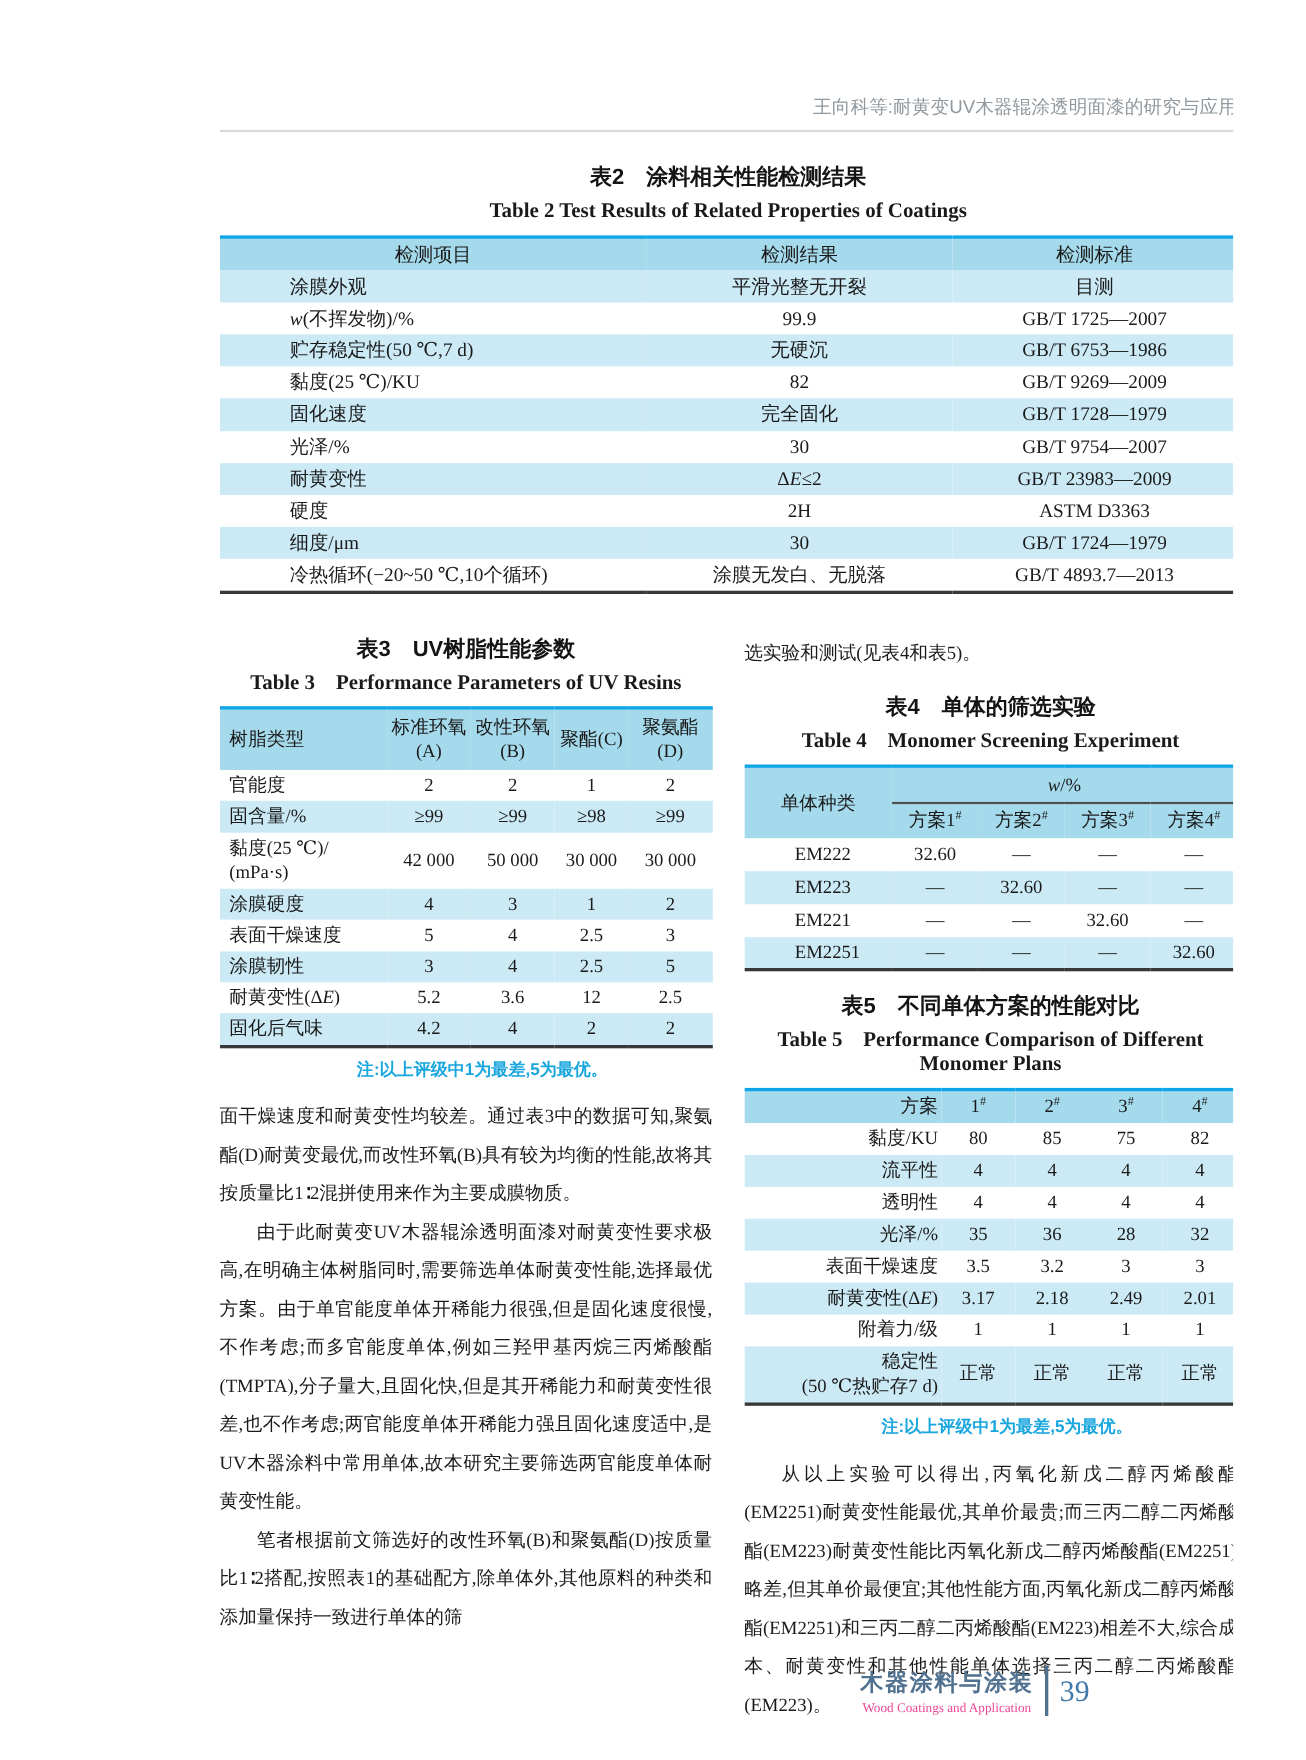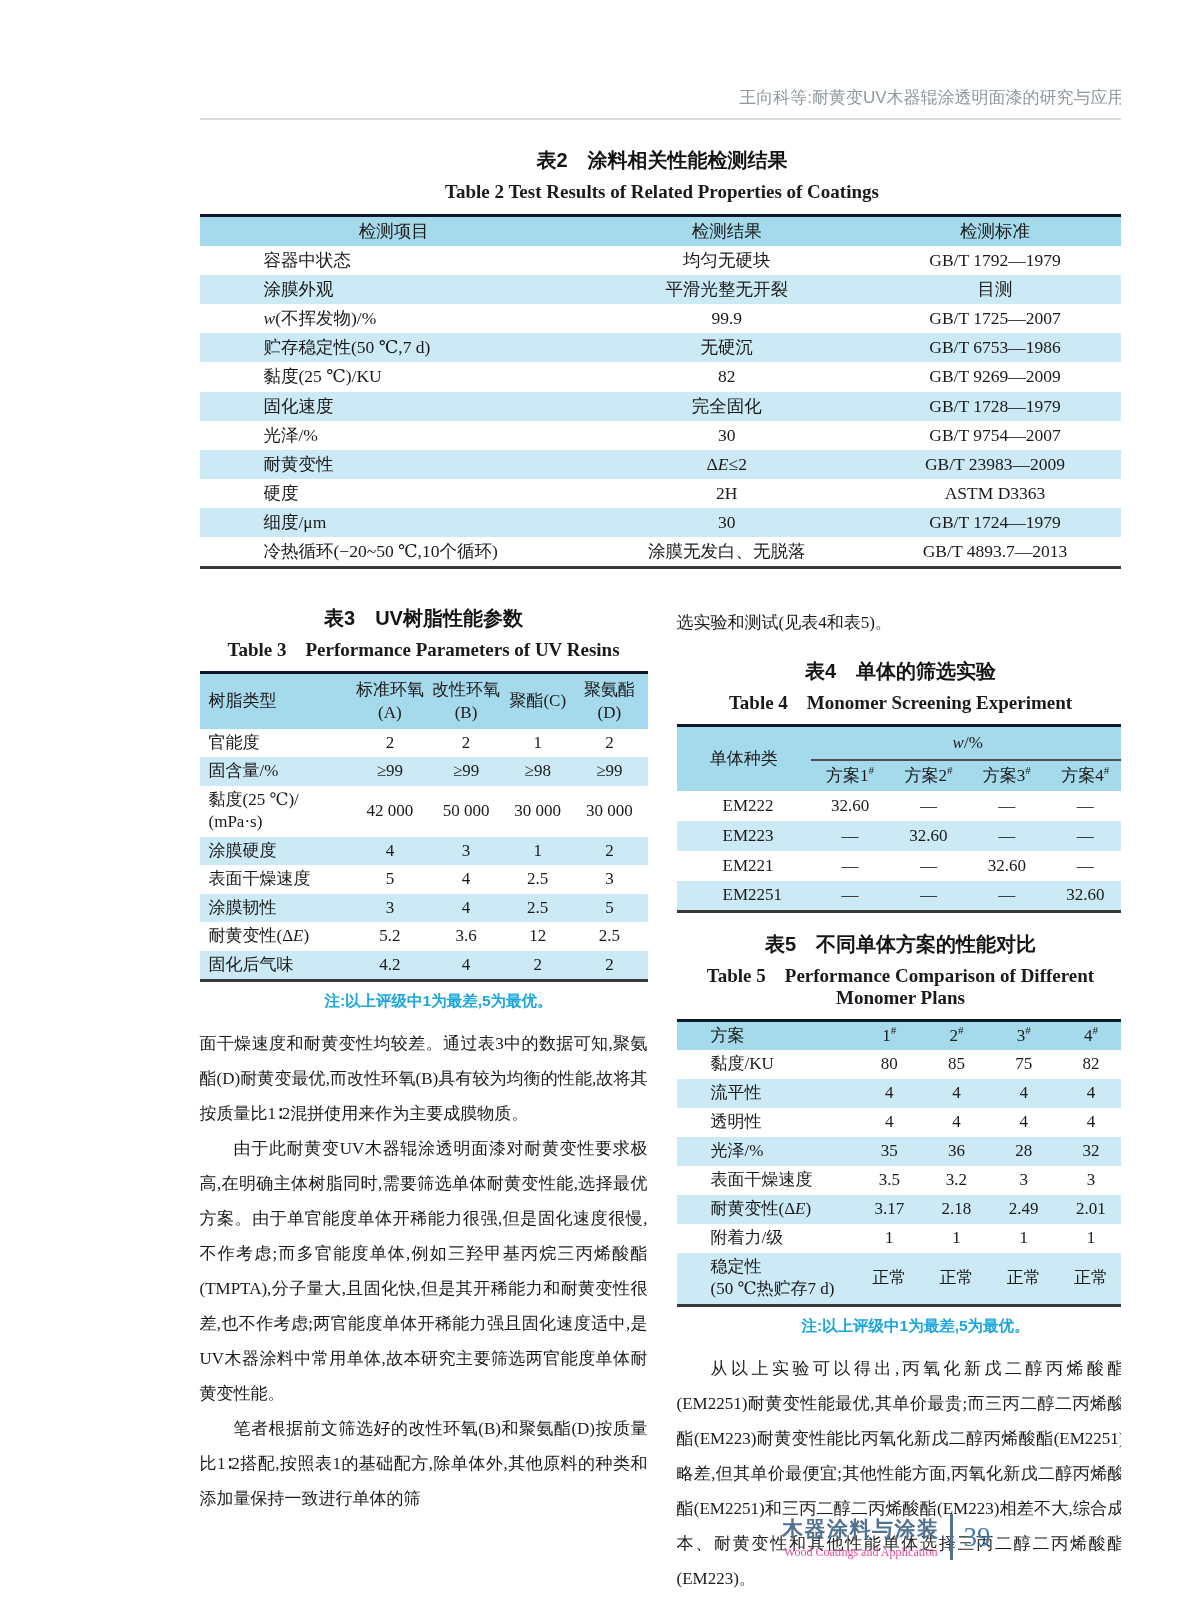--- a/index.html
+++ b/index.html
@@ -24,21 +24,21 @@
   
   .tbl-head { text-align: center; }
   .t2-head { margin-top: 27px; }
   .tbl-title-cn { font-size: 20px; font-weight: bold; color: #141414;
     font-family: "Liberation Sans", "DejaVu Sans", sans-serif; }
   .tbl-title-en { font-size: 19px; font-weight: bold; margin-top: 7px;
     font-family: "Liberation Serif", serif; }
 
   
   table.paper { width: 100%; border-collapse: collapse;
-    border-top: 3px solid #0f172a; border-bottom: 3px solid #383838; }
+    border-top: 3px solid #0ea5e9; border-bottom: 3px solid #383838; }
   .paper th, .paper td {
     font-weight: normal; font-size: 17.5px; line-height: 1.32;
     padding: 3px 4px; text-align: center; vertical-align: middle;
   }
   .paper th { background: #a5daec; }
   .paper tr.stripe td { background: #cbeaf5; }
   .paper.small th, .paper.small td { font-size: 17px; padding: 3px 3px; }
   .pre { white-space: pre-line; }
 
   #table2 { margin-top: 11px; }
@@ -52,21 +52,21 @@
   #table3 th { padding-top: 5px; padding-bottom: 5px; }
   #table3 th.c1, #table3 td.c1 { text-align: left; padding-left: 9px; }
 
   #table4 { margin-top: 10px; }
   #table4 td.c1 { text-align: left; padding-left: 46px; }
   #table4 th.w-group { border-bottom: 2px solid #4f4f4f; padding-top: 5px; }
   #table4 th { padding-top: 4px; padding-bottom: 4px; }
   #table4 td { height: 30px; }
 
   #table5 { margin-top: 10px; }
-  #table5 th.c1, #table5 td.c1 { text-align: left; padding-left: 34px; }
+  #table5 th.c1, #table5 td.c1 { text-align: right; padding-left: 34px; }
   #table5 th, #table5 td { height: 29px; }
 
   .tbl-note {
     margin-top: 9px; padding-left: 30px; color: #18a6dd;
     font-size: 15.5px; font-weight: bold;
     font-family: "Liberation Sans", "DejaVu Sans", sans-serif;
     text-align: center;
   }
 
   .para { font-size: 17px; line-height: 35px; text-align: justify; }
@@ -118,25 +118,20 @@
           <col style="width:28%">
         </colgroup>
       <thead>
         <tr>
           <th>检测项目</th>
           <th>检测结果</th>
           <th>检测标准</th>
         </tr>
       </thead>
       <tbody>
-        <tr>
-          <td class="c1">容器中状态</td>
-          <td>均匀无硬块</td>
-          <td>GB/T 1792—1979</td>
-        </tr>
         <tr class="stripe">
           <td class="c1">涂膜外观</td>
           <td>平滑光整无开裂</td>
           <td>目测</td>
         </tr>
         <tr>
           <td class="c1"><i class="var">w</i><span>(不挥发物)/%</span></td>
           <td>99.9</td>
           <td>GB/T 1725—2007</td>
         </tr>

